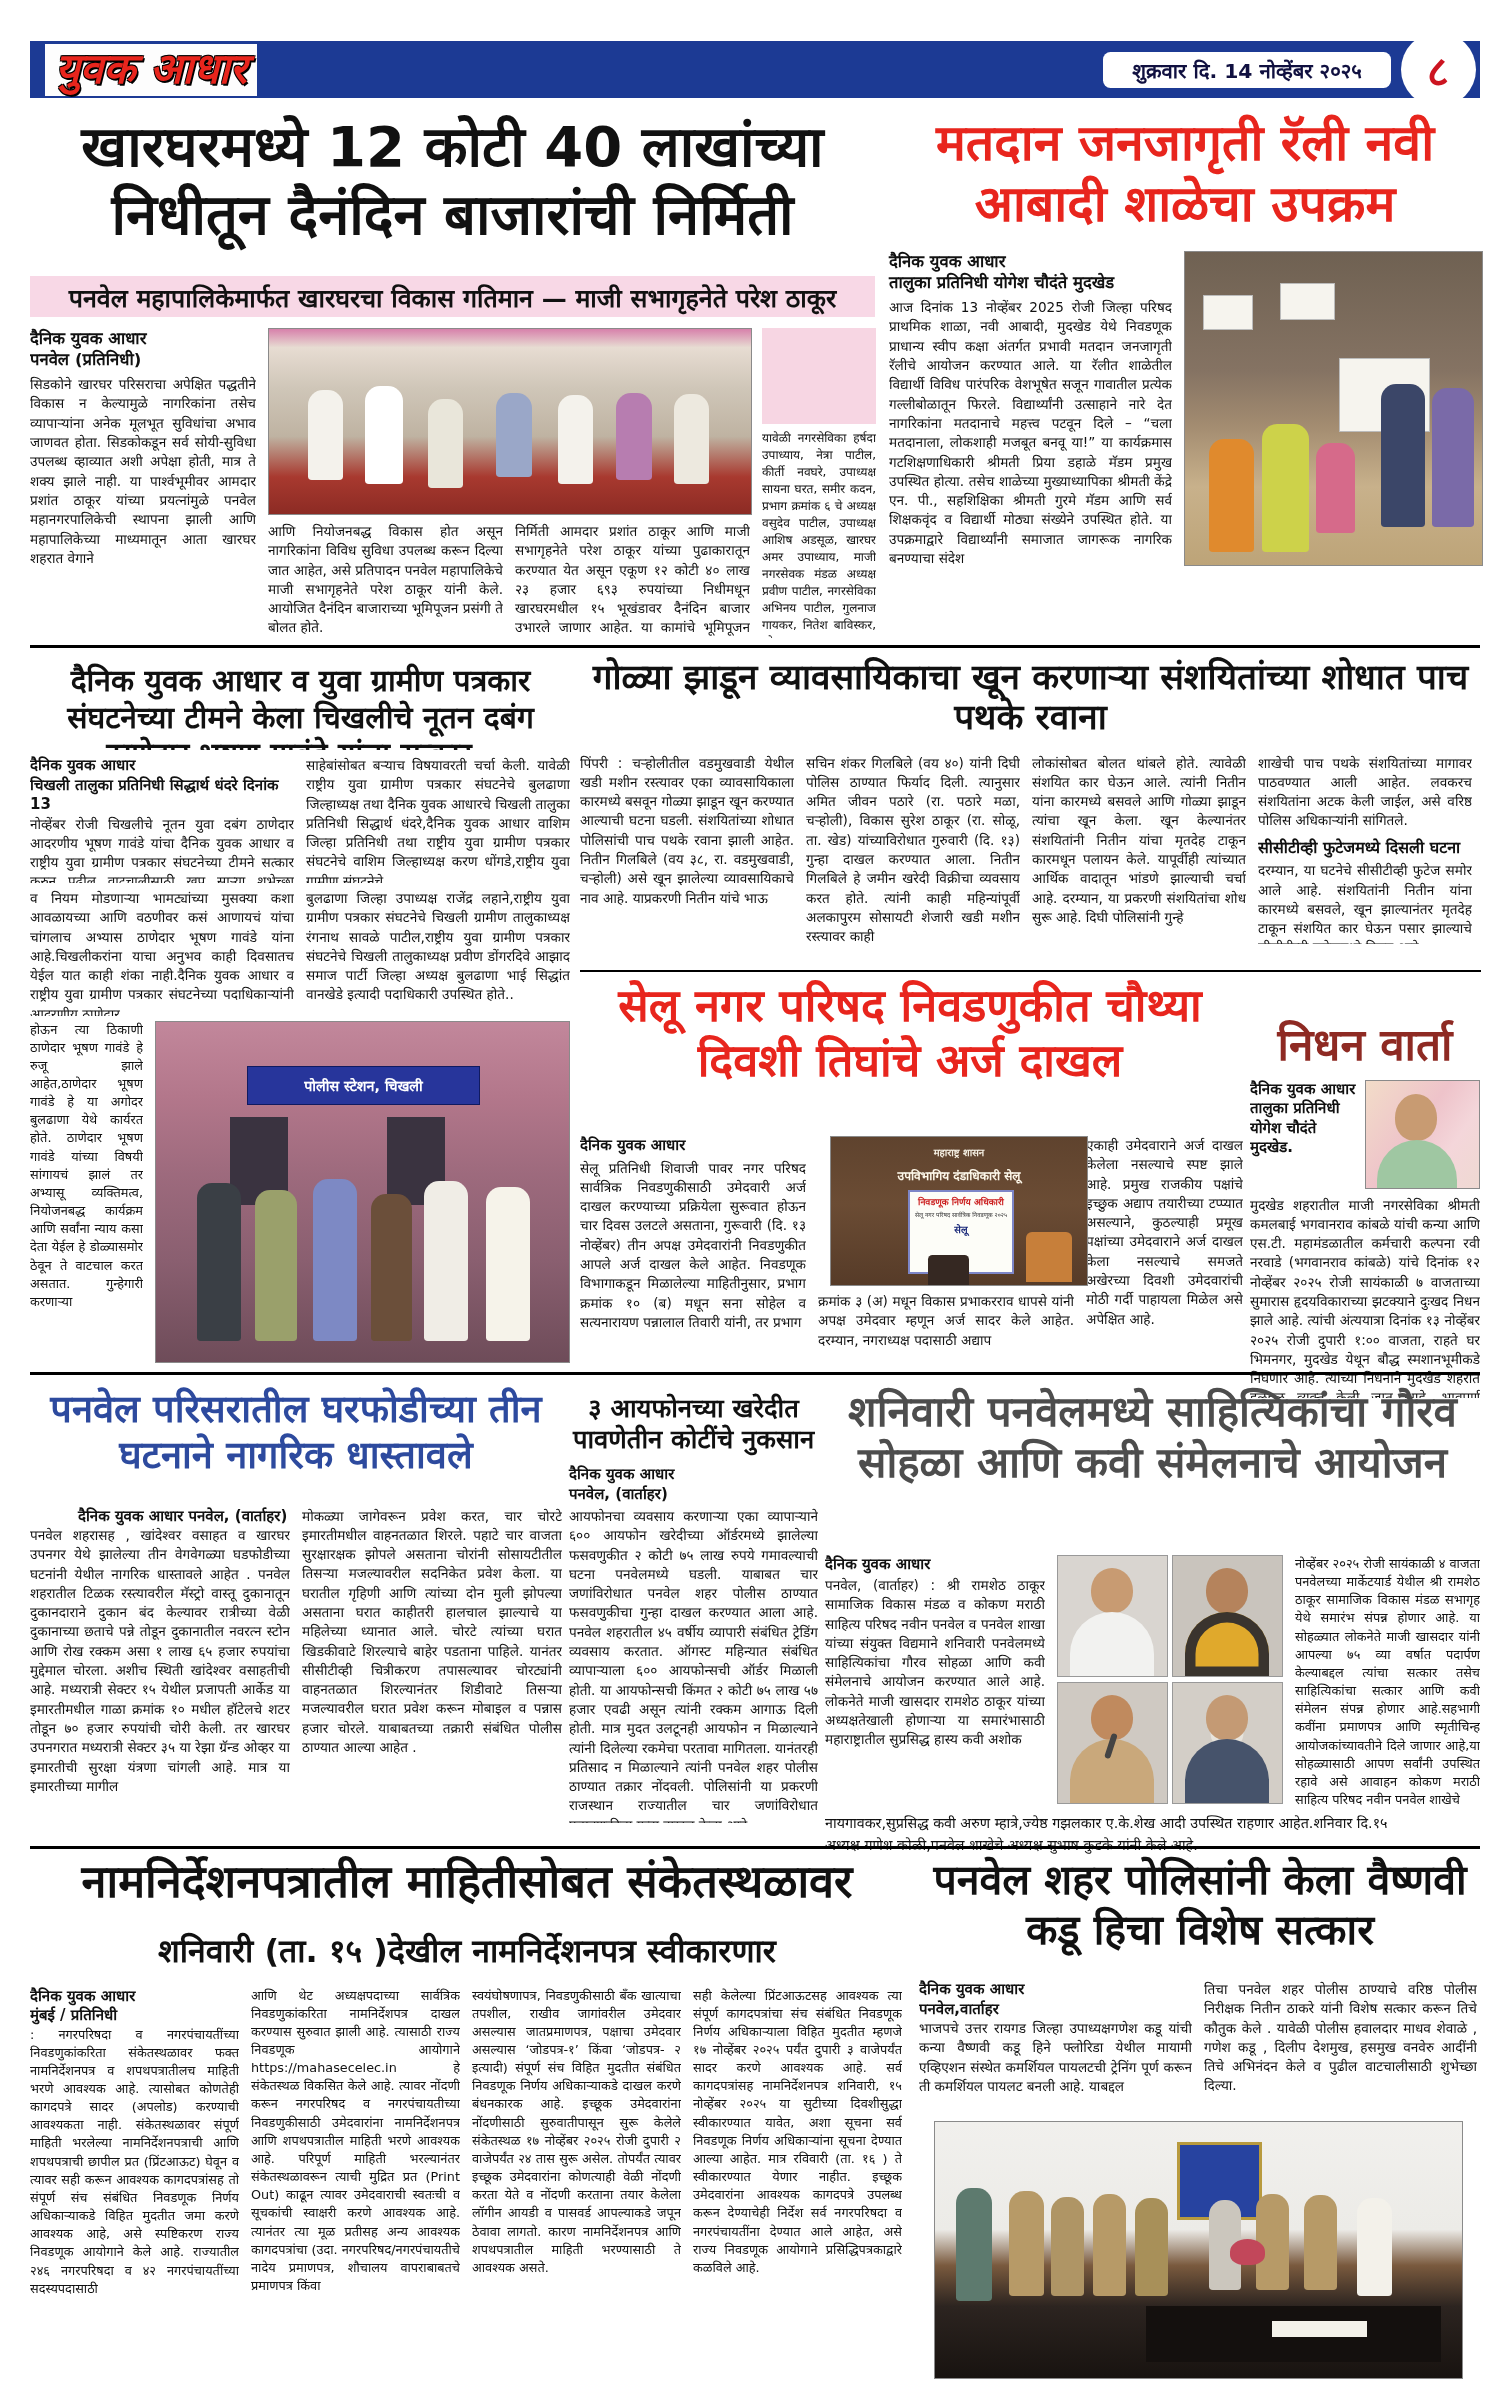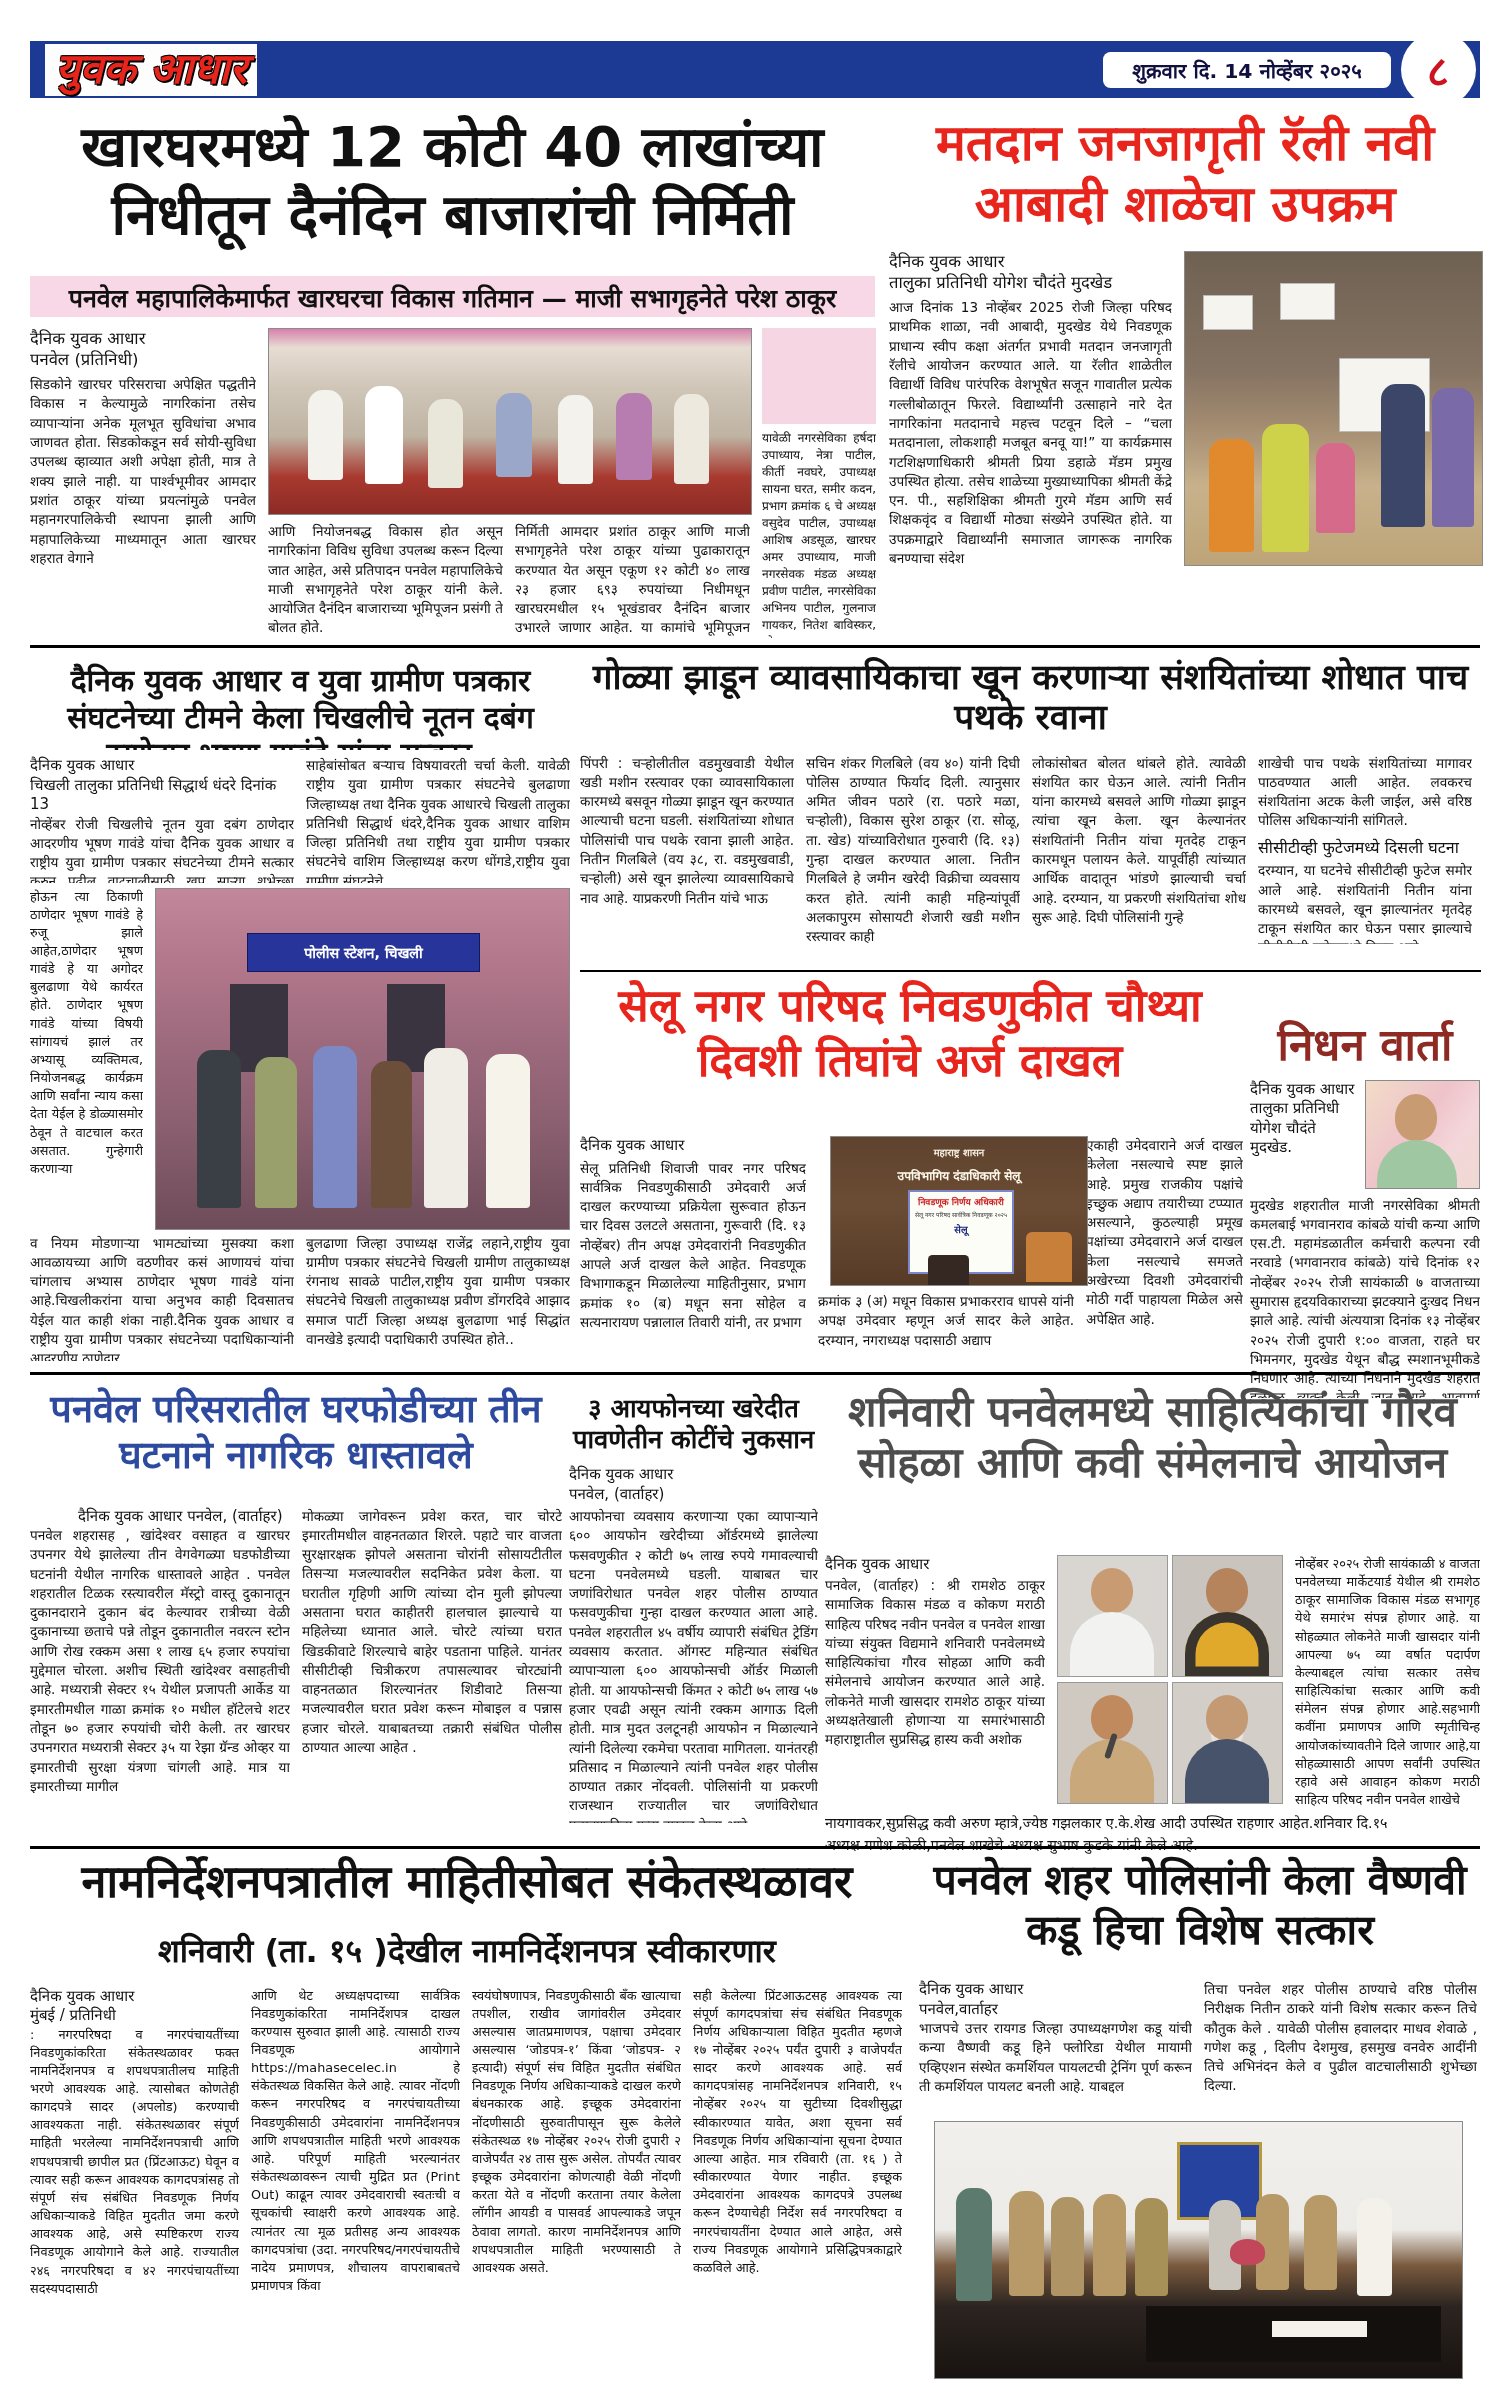--- a/index.html
+++ b/index.html
@@ -1,20 +1,20 @@
 <!DOCTYPE html>
 <html style="font-size:12px"><head>
 <meta charset="utf-8">
 <style>
   html,body{margin:0;padding:0;background:#e9e9e9;}
   .page{position:relative;width:1512px;height:2401px;background:#ffffff;margin:0 auto;
         font-family:"DejaVu Sans","Liberation Sans",sans-serif;color:#111;overflow:hidden;}
   .abs{position:absolute;}
   .hl{font-weight:bold;text-align:center;line-height:1.22;overflow:hidden;}
-  .by{font-weight:normal;font-size:16.6px;line-height:1.3;}
+  .by{font-weight:bold;font-size:16.6px;line-height:1.3;}
   .c{font-size:13.6px;line-height:1.42;text-align:justify;overflow:hidden;}
   .cols{display:flex;gap:12px;}
   .rule{position:absolute;background:#000;height:3px;}
   .photo{position:relative;overflow:hidden;border:0.8px solid #8a8a8a;flex:none;}
   .strap{display:flex;align-items:center;justify-content:center;font-weight:bold;overflow:hidden;}
   .fig{position:absolute;border-radius:15px 15px 3.8px 3.8px;}
   .pill{display:flex;align-items:center;justify-content:center;}
   
   .masthead{left:30px;top:41px;width:1450px;height:57px;background:#1c3a94;}
   .logo{position:absolute;left:15px;top:3px;background:#fdfdfd;padding:1.5px 10.5px 4.5px 10.5px;
@@ -111,37 +111,37 @@
   <div class="abs" style="left:30px;top:663px;width:541px;height:699px;">
     <div class="hl" style="font-size:30px;height:87px;">दैनिक युवक आधार व युवा ग्रामीण पत्रकार संघटनेच्या टीमने केला चिखलीचे नूतन दबंग ठाणेदार भूषण गावंडे यांचा सत्कार..</div>
     <div class="cols" style="margin-top:6px;height:127px;">
       <div style="width:264px;flex:none;overflow:hidden;">
         <div class="by" style="font-size:15px;">दैनिक युवक आधार</div>
         <div class="by" style="font-size:15px;">चिखली तालुका प्रतिनिधी सिद्धार्थ धंदरे दिनांक 13</div>
         <div class="c" style="height:84px;">नोव्हेंबर रोजी चिखलीचे नूतन युवा दबंग ठाणेदार आदरणीय भूषण गावंडे यांचा दैनिक युवक आधार व राष्ट्रीय युवा ग्रामीण पत्रकार संघटनेच्या टीमने सत्कार करुन पुढील वाटचालीसाठी खुप साऱ्या शुभेच्छा दिल्या,ठाणेदार संग्राम पाटील यांची बदली</div>
       </div>
       <div class="c" style="width:264px;flex:none;height:127px;">साहेबांसोबत बऱ्याच विषयावरती चर्चा केली. यावेळी राष्ट्रीय युवा ग्रामीण पत्रकार संघटनेचे बुलढाणा जिल्हाध्यक्ष तथा दैनिक युवक आधारचे चिखली तालुका प्रतिनिधी सिद्धार्थ धंदरे,दैनिक युवक आधार वाशिम जिल्हा प्रतिनिधी तथा राष्ट्रीय युवा ग्रामीण पत्रकार संघटनेचे वाशिम जिल्हाध्यक्ष करण धोंगडे,राष्ट्रीय युवा ग्रामीण संघटनेचे</div>
     </div>
+    <div class="cols" style="margin-top:6px;height:127px;">
+      <div class="c" style="width:264px;flex:none;">व नियम मोडणाऱ्या भामट्यांच्या मुसक्या कशा आवळायच्या आणि वठणीवर कसं आणायचं यांचा चांगलाच अभ्यास ठाणेदार भूषण गावंडे यांना आहे.चिखलीकरांना याचा अनुभव काही दिवसातच येईल यात काही शंका नाही.दैनिक युवक आधार व राष्ट्रीय युवा ग्रामीण पत्रकार संघटनेच्या पदाधिकाऱ्यांनी आदरणीय ठाणेदार</div>
+      <div class="c" style="width:264px;flex:none;">बुलढाणा जिल्हा उपाध्यक्ष राजेंद्र लहाने,राष्ट्रीय युवा ग्रामीण पत्रकार संघटनेचे चिखली ग्रामीण तालुकाध्यक्ष रंगनाथ सावळे पाटील,राष्ट्रीय युवा ग्रामीण पत्रकार संघटनेचे चिखली तालुकाध्यक्ष प्रवीण डोंगरदिवे आझाद समाज पार्टी जिल्हा अध्यक्ष बुलढाणा भाई सिद्धांत वानखेडे इत्यादी पदाधिकारी उपस्थित होते..</div>
+    </div>
     <div class="cols" style="margin-top:4.5px;height:340px;">
       <div class="c" style="width:113px;flex:none;height:340px;font-size:12.8px;">होऊन त्या ठिकाणी ठाणेदार भूषण गावंडे हे रुजू झाले आहेत,ठाणेदार भूषण गावंडे हे या अगोदर बुलढाणा येथे कार्यरत होते. ठाणेदार भूषण गावंडे यांच्या विषयी सांगायचं झालं तर अभ्यासू व्यक्तिमत्व, नियोजनबद्ध कार्यक्रम आणि सर्वांना न्याय कसा देता येईल हे डोळ्यासमोर ठेवून ते वाटचाल करत असतात. गुन्हेगारी करणाऱ्या</div>
       <div class="photo ph-chikhli" style="width:413px;height:340px;">
         <div class="sign-blue" style="left:22%;top:13%;width:56%;height:11%;">पोलीस स्टेशन, चिखली</div>
         <div style="position:absolute;left:18%;top:28%;width:14%;height:26%;background:#3a3340;"></div>
         <div style="position:absolute;left:56%;top:28%;width:14%;height:26%;background:#3a3340;"></div>
         <div class="fig" style="left:10%;bottom:6%;width:44px;height:158px;background:#3a3f45;"></div>
         <div class="fig" style="left:24%;bottom:6%;width:42px;height:151px;background:#9aa06b;"></div>
         <div class="fig" style="left:38%;bottom:6%;width:44px;height:162px;background:#7d89c4;"></div>
         <div class="fig" style="left:52%;bottom:6%;width:41px;height:147px;background:#6b4f3a;"></div>
         <div class="fig" style="left:65%;bottom:6%;width:44px;height:160px;background:#f0ede6;"></div>
         <div class="fig" style="left:80%;bottom:6%;width:44px;height:154px;background:#f6f3ea;"></div>
       </div>
-    </div>
-    <div class="cols" style="margin-top:6px;height:127px;">
-      <div class="c" style="width:264px;flex:none;">व नियम मोडणाऱ्या भामट्यांच्या मुसक्या कशा आवळायच्या आणि वठणीवर कसं आणायचं यांचा चांगलाच अभ्यास ठाणेदार भूषण गावंडे यांना आहे.चिखलीकरांना याचा अनुभव काही दिवसातच येईल यात काही शंका नाही.दैनिक युवक आधार व राष्ट्रीय युवा ग्रामीण पत्रकार संघटनेच्या पदाधिकाऱ्यांनी आदरणीय ठाणेदार</div>
-      <div class="c" style="width:264px;flex:none;">बुलढाणा जिल्हा उपाध्यक्ष राजेंद्र लहाने,राष्ट्रीय युवा ग्रामीण पत्रकार संघटनेचे चिखली ग्रामीण तालुकाध्यक्ष रंगनाथ सावळे पाटील,राष्ट्रीय युवा ग्रामीण पत्रकार संघटनेचे चिखली तालुकाध्यक्ष प्रवीण डोंगरदिवे आझाद समाज पार्टी जिल्हा अध्यक्ष बुलढाणा भाई सिद्धांत वानखेडे इत्यादी पदाधिकारी उपस्थित होते..</div>
     </div>
   </div>
 
   <div class="abs" style="left:580px;top:657px;width:901px;height:304px;">
     <div class="hl" style="font-size:35px;height:89px;line-height:1.15;">गोळ्या झाडून व्यावसायिकाचा खून करणाऱ्या संशयितांच्या शोधात पाच पथके रवाना</div>
     <div class="cols" style="margin-top:7.5px;height:202px;">
       <div class="c" style="width:214px;flex:none;">पिंपरी : चऱ्होलीतील वडमुखवाडी येथील खडी मशीन रस्त्यावर एका व्यावसायिकाला कारमध्ये बसवून गोळ्या झाडून खून करण्यात आल्याची घटना घडली. संशयितांच्या शोधात पोलिसांची पाच पथके रवाना झाली आहेत. नितीन गिलबिले (वय ३८, रा. वडमुखवाडी, चऱ्होली) असे खून झालेल्या व्यावसायिकाचे नाव आहे. याप्रकरणी नितीन यांचे भाऊ</div>
       <div class="c" style="width:214px;flex:none;">सचिन शंकर गिलबिले (वय ४०) यांनी दिघी पोलिस ठाण्यात फिर्याद दिली. त्यानुसार अमित जीवन पठारे (रा. पठारे मळा, चऱ्होली), विकास सुरेश ठाकूर (रा. सोळू, ता. खेड) यांच्याविरोधात गुरुवारी (दि. १३) गुन्हा दाखल करण्यात आला. नितीन गिलबिले हे जमीन खरेदी विक्रीचा व्यवसाय करत होते. त्यांनी काही महिन्यांपूर्वी अलकापुरम सोसायटी शेजारी खडी मशीन रस्त्यावर काही</div>
       <div class="c" style="width:214px;flex:none;">लोकांसोबत बोलत थांबले होते. त्यावेळी संशयित कार घेऊन आले. त्यांनी नितीन यांना कारमध्ये बसवले आणि गोळ्या झाडून त्यांचा खून केला. खून केल्यानंतर संशयितांनी नितीन यांचा मृतदेह टाकून कारमधून पलायन केले. यापूर्वीही त्यांच्यात आर्थिक वादातून भांडणे झाल्याची चर्चा आहे. दरम्यान, या प्रकरणी संशयितांचा शोध सुरू आहे. दिघी पोलिसांनी गुन्हे</div>
       <div style="width:214px;flex:none;overflow:hidden;">

